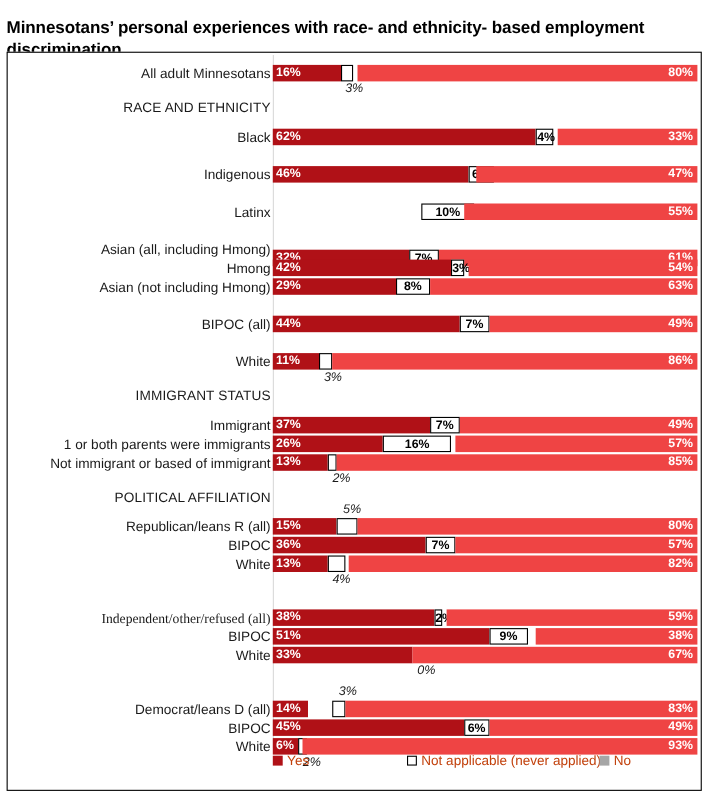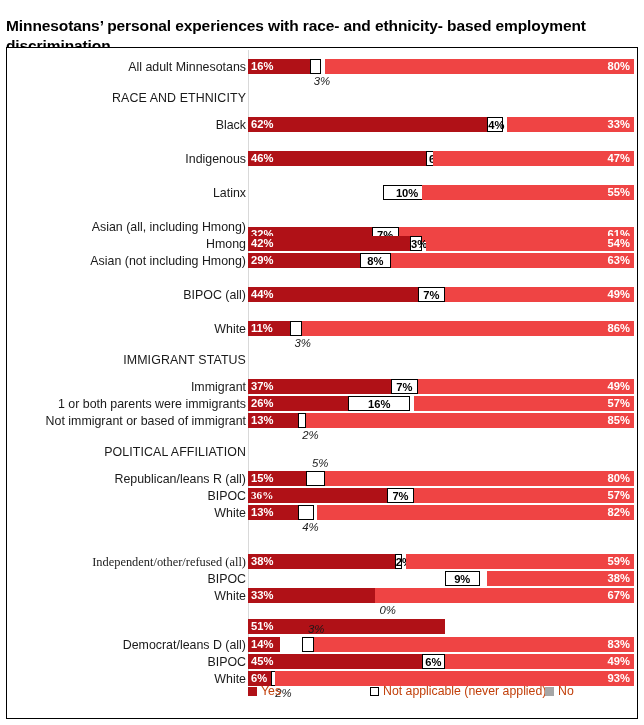--- a/index.html
+++ b/index.html
@@ -220,40 +220,40 @@
       <div class="row-label section" style="top: 398px;">POLITICAL AFFILIATION</div>
       <div class="callout" style="top: 410px; left: 304.9px;">5%</div>
       <div class="row-label" style="top: 425px;">Republican/leans R (all)</div>
       <div class="bar-row" style="top: 423px;">
         <div class="seg seg-yes" style="width: 57.9px;">15%</div>
         <div class="seg seg-na" style="left: 57.9px; width: 19.3px;"></div>
         <div class="seg seg-no edge" style="width: 308.8px;">80%</div>
       </div>
       <div class="row-label" style="top: 442px;">BIPOC</div>
       <div class="bar-row" style="top: 440px;">
-        <div class="seg seg-yes" style="width: 138.96px; font-family: Liberation Serif, serif;">36%</div>
+        <div class="seg seg-yes" style="width: 138.96px;">36%</div>
         <div class="seg seg-na" style="left: 138.96px; width: 27.02px;">7%</div>
         <div class="seg seg-no edge" style="width: 220.02px;">57%</div>
       </div>
       <div class="row-label" style="top: 459px;">White</div>
       <div class="bar-row" style="top: 457px;">
         <div class="seg seg-yes" style="width: 50.18px;">13%</div>
         <div class="seg seg-na" style="left: 50.18px; width: 15.44px;"></div>
         <div class="seg seg-no edge" style="width: 316.52px;">82%</div>
       </div>
       <div class="callout" style="top: 474px; left: 295.18px;">4%</div>
       <div class="row-label" style="top: 508px; font-family: Liberation Serif, serif;">Independent/other/refused (all)</div>
       <div class="bar-row" style="top: 506px;">
         <div class="seg seg-yes" style="width: 146.68px;">38%</div>
         <div class="seg seg-na" style="left: 146.68px; width: 7.72px;">2%</div>
         <div class="seg seg-no edge" style="width: 227.74px;">59%</div>
       </div>
       <div class="row-label" style="top: 525px;">BIPOC</div>
       <div class="bar-row" style="top: 523px;">
-        <div class="seg seg-yes" style="width: 196.86px; margin-top: 48px;">51%</div>
+        <div class="seg seg-yes" style="width: 196.86px;">51%</div>
         <div class="seg seg-na" style="left: 196.86px; width: 34.74px;">9%</div>
         <div class="seg seg-no edge" style="width: 146.68px;">38%</div>
       </div>
       <div class="row-label" style="top: 542px;">White</div>
       <div class="bar-row" style="top: 540px;">
         <div class="seg seg-yes" style="width: 127.38px;">33%</div>
         <div class="seg seg-no edge" style="width: 258.62px;">67%</div>
       </div>
       <div class="callout" style="top: 557px; left: 372.38px;">0%</div>
       <div class="callout" style="top: 576px; left: 301.04px;">3%</div>

